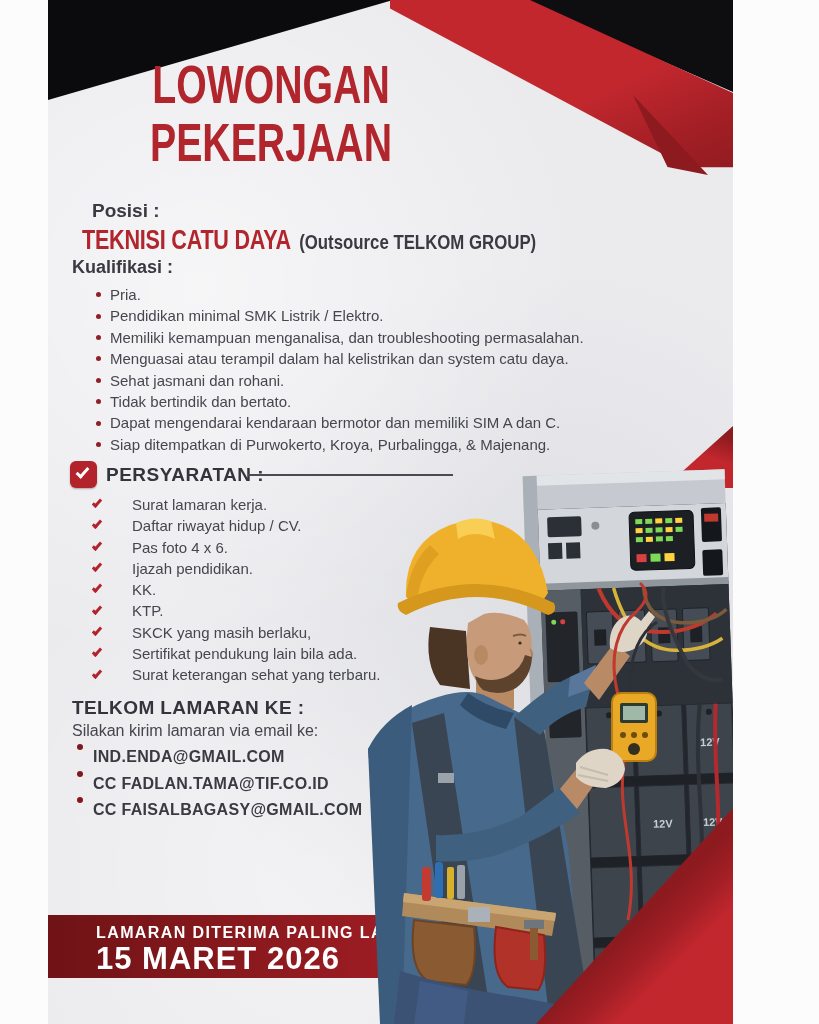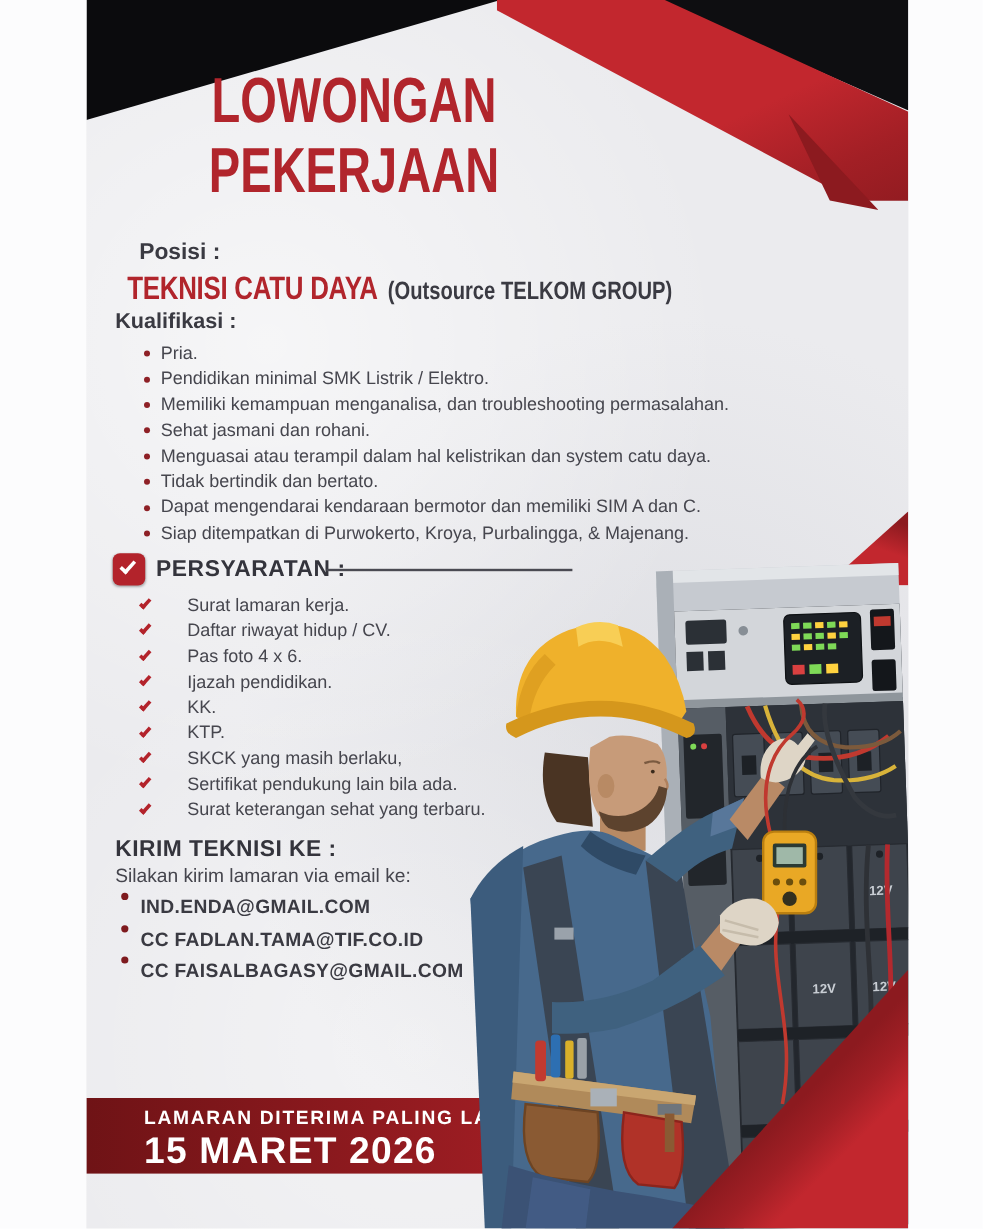--- a/index.html
+++ b/index.html
@@ -1,19 +1,19 @@
 <!DOCTYPE html>
 <html><head>
 <meta charset="utf-8">
 <style>
   html,body{margin:0;padding:0;background:#ffffff;}
   *{box-sizing:border-box;}
   .stage{position:relative;width:819px;height:1024px;margin:0 auto;background:#fcfcfd;overflow:hidden;
          font-family:"Liberation Sans", sans-serif;}
-  .poster{position:absolute;left:72px;top:0;width:685px;height:1024px;overflow:hidden;
+  .poster{position:absolute;left:48px;top:0;width:685px;height:1024px;overflow:hidden;
           background:
             radial-gradient(circle at 22% 28%, rgba(255,255,255,.55), rgba(255,255,255,0) 42%),
             radial-gradient(circle at 72% 62%, rgba(196,198,206,.35), rgba(196,198,206,0) 46%),
             radial-gradient(circle at 40% 85%, rgba(255,255,255,.4), rgba(255,255,255,0) 38%),
             #ebebee;}
   
   .shape{position:absolute;pointer-events:none;}
   .tl-black{left:0;top:0;width:345px;height:100px;background:#0b0b0d;
             clip-path:polygon(0 0,100% 0,0 100%);z-index:2;}
   .tr-black{left:475px;top:0;width:210px;height:92px;background:#0e0e11;
@@ -111,26 +111,26 @@
           <span>Pendidikan minimal SMK Listrik / Elektro.</span>
         </li>
 
         <li>
           <span class="dot"></span>
           <span>Memiliki kemampuan menganalisa, dan troubleshooting permasalahan.</span>
         </li>
 
         <li>
           <span class="dot"></span>
+          <span>Menguasai atau terampil dalam hal kelistrikan dan system catu daya.</span>
+        </li>
+
+        <li>
+          <span class="dot"></span>
           <span>Sehat jasmani dan rohani.</span>
-        </li>
-
-        <li>
-          <span class="dot"></span>
-          <span>Menguasai atau terampil dalam hal kelistrikan dan system catu daya.</span>
         </li>
 
         <li>
           <span class="dot"></span>
           <span>Tidak bertindik dan bertato.</span>
         </li>
 
         <li>
           <span class="dot"></span>
           <span>Dapat mengendarai kendaraan bermotor dan memiliki SIM A dan C.</span>
@@ -188,21 +188,21 @@
           <span class="tick"></span>
           <span>Sertifikat pendukung lain bila ada.</span>
         </li>
 
         <li>
           <span class="tick"></span>
           <span>Surat keterangan sehat yang terbaru.</span>
         </li>
       </ul>
 
-    <div class="kirim-heading">KIRIM TEKNISI KE :</div>
+    <div class="kirim-heading">TELKOM LAMARAN KE :</div>
     <div class="kirim-note">Silakan kirim lamaran via email ke:</div>
     <ul class="email-list">
 
         <li>
           <span class="dot"></span>
           <span>IND.ENDA@GMAIL.COM</span>
         </li>
 
         <li>
           <span class="dot"></span>

